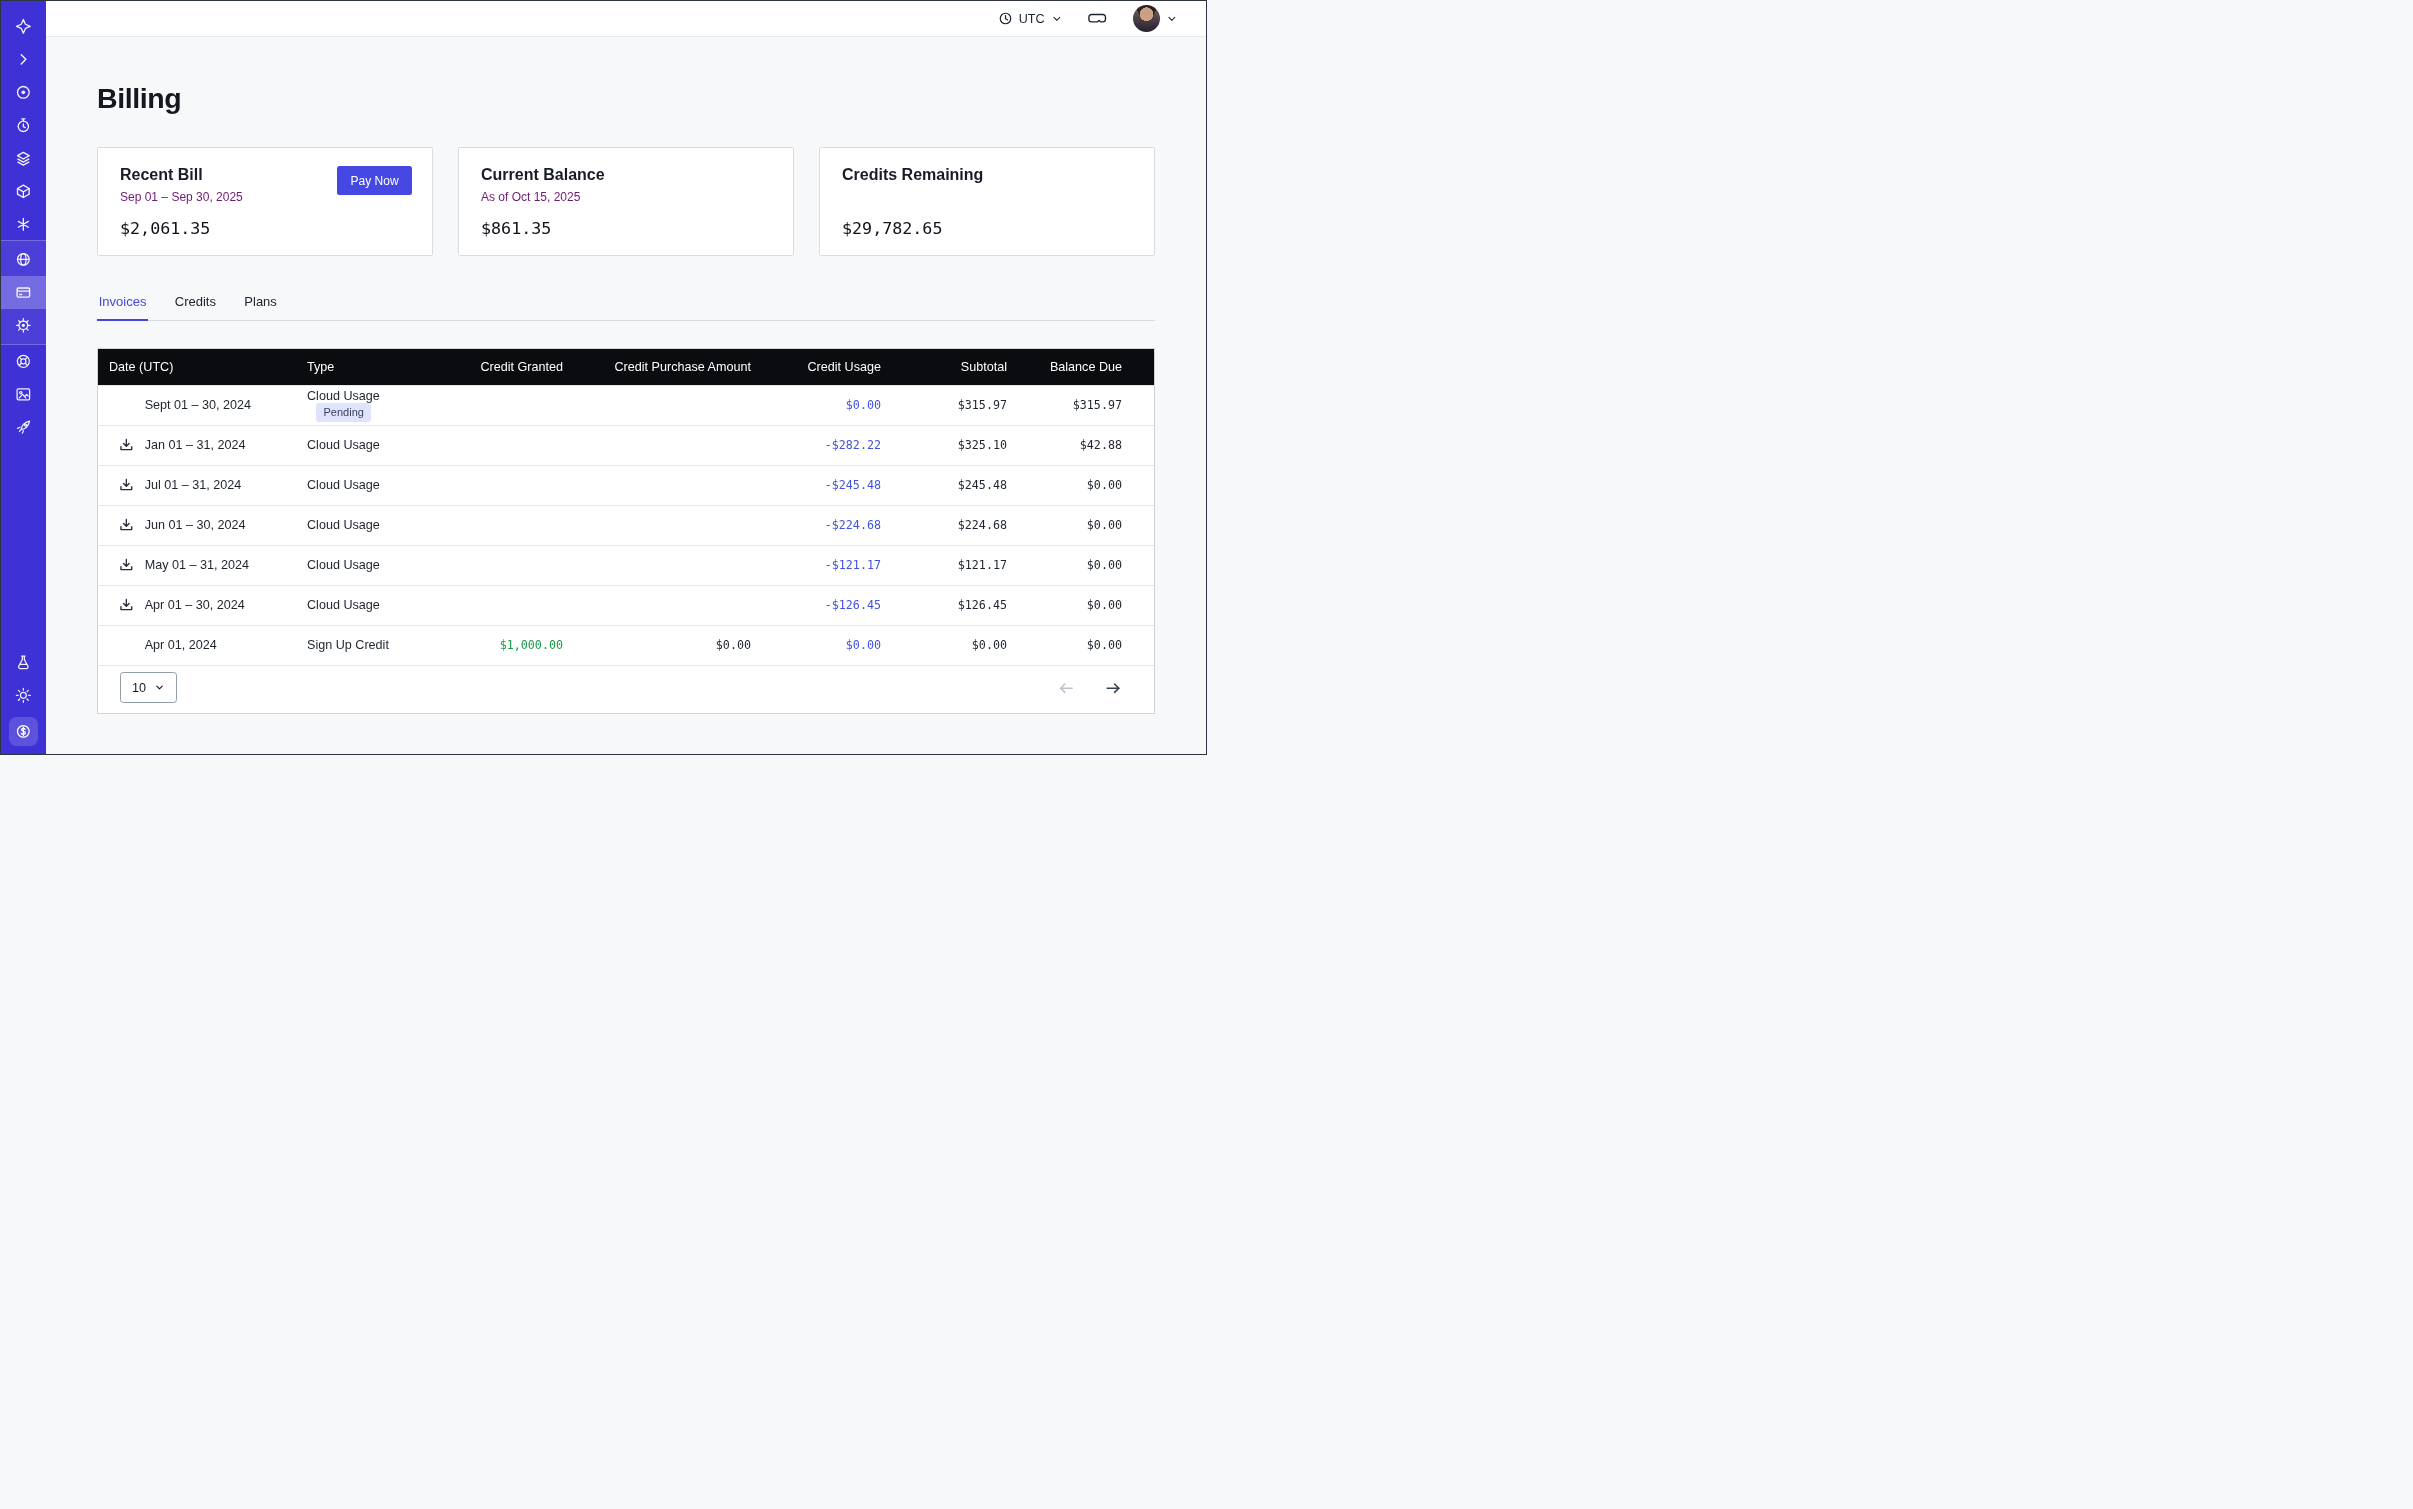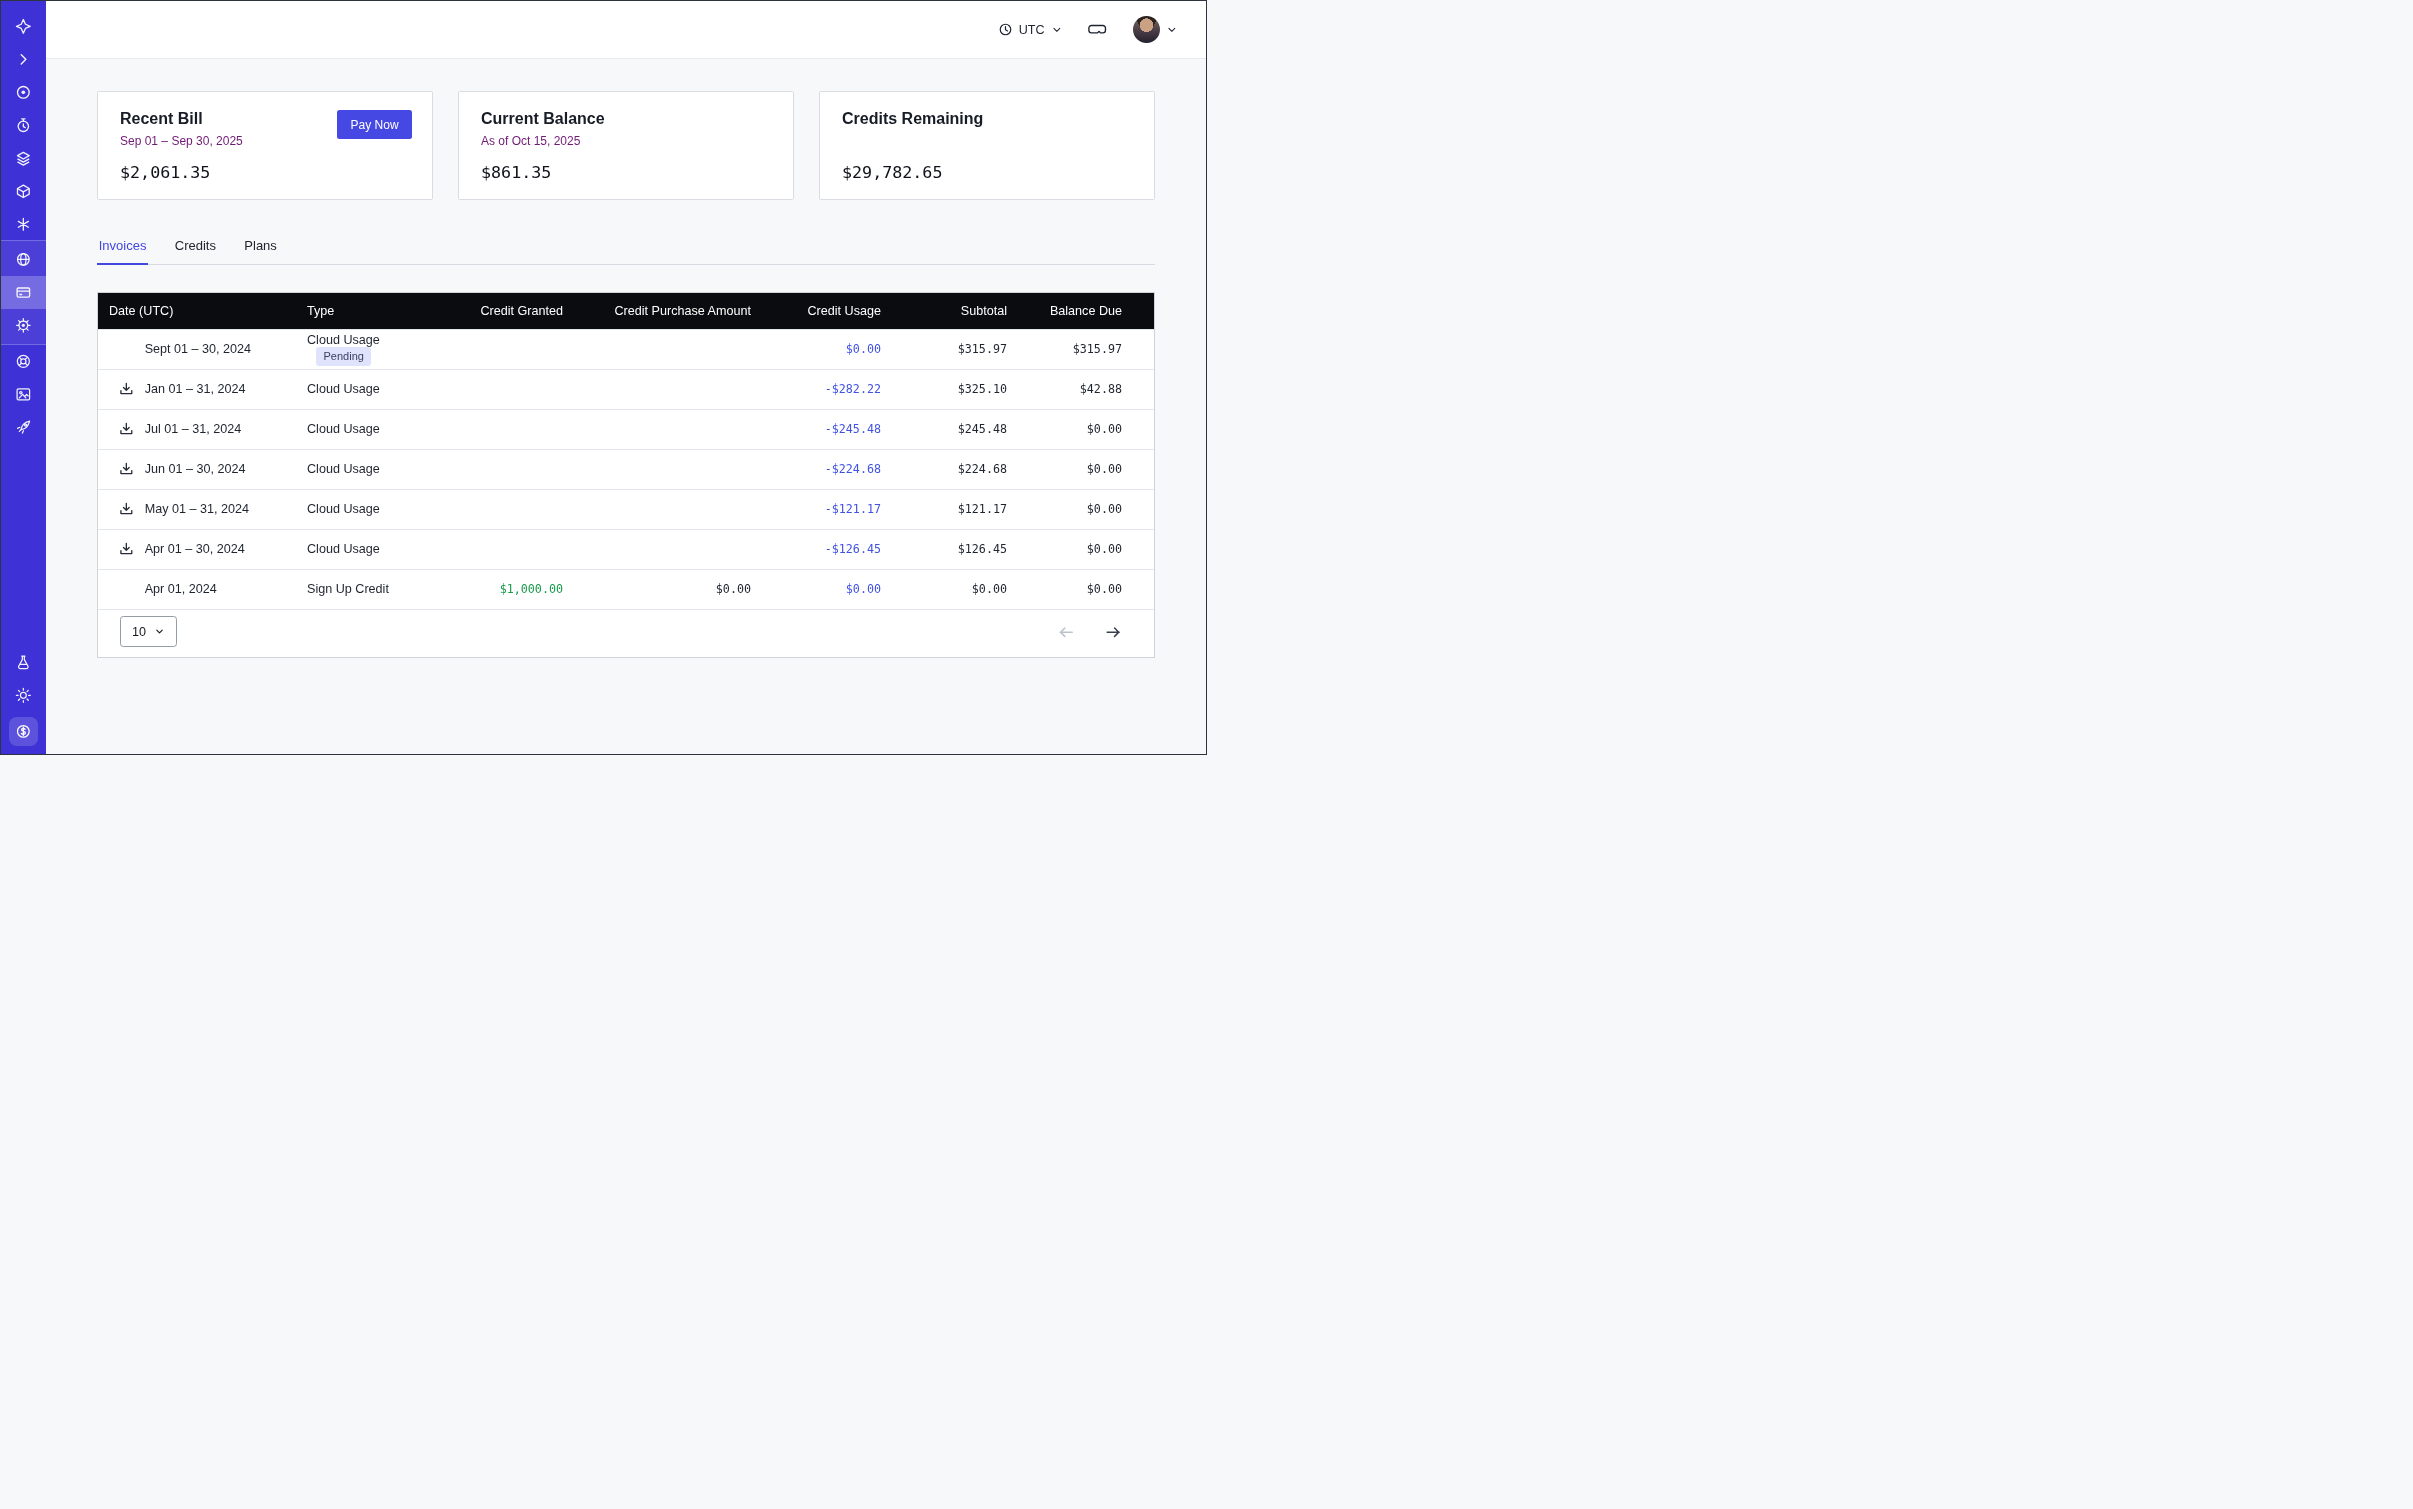--- a/index.html
+++ b/index.html
@@ -31,21 +31,21 @@
   .currency-btn {
     width:28.5px; height:28.5px; margin:5px auto 8.4px; border:none; cursor:pointer;
     background:rgba(255,255,255,.16); border-radius:7.5px;
     display:flex; align-items:center; justify-content:center; color:#fff;
   }
   .currency-btn svg { width:16.7px; height:16.7px; }
 
   
   .main { flex:1; display:flex; flex-direction:column; min-width:0; }
   .topbar {
-    height:58px; background:#fff; border-bottom:0.8px solid #e8eaef;
+    height:36px; background:#fff; border-bottom:0.8px solid #e8eaef;
     display:flex; align-items:center; justify-content:flex-end; gap:20px; padding:0 22px;
     flex-shrink:0;
   }
   .tz-btn {
     display:flex; align-items:center; gap:5.9px; color:#1d2430; font-size:12.6px;
     background:none; border:none; cursor:pointer; font-family:inherit;
   }
   .icon-btn { background:none; border:none; padding:0; cursor:pointer; color:#1d2430; }
   .user-menu { display:flex; align-items:center; gap:6.7px; background:none; border:none; cursor:pointer; color:#1d2430; }
   .avatar {
@@ -302,20 +302,21 @@
       <span class="avatar"></span>
       <span>
         <svg width="11.7" height="11.7" viewBox="0 0 20 20" fill="none" stroke="currentColor" stroke-width="1.8" stroke-linecap="round" stroke-linejoin="round">
             <path d="M5 7.5l5 5 5-5"></path>
           </svg>
       </span>
     </button>
   </header>
 
   <div class="content">
+    <h1 class="page-title">Billing</h1>
 
     <div class="cards">
       <section class="card">
         <div class="card-title">Recent Bill</div>
         <div class="card-sub">Sep 01 – Sep 30, 2025</div>
         <div class="card-amount">$2,061.35</div>
         <button class="pay-btn">Pay Now</button>
       </section>
       <section class="card">
         <div class="card-title">Current Balance</div>

